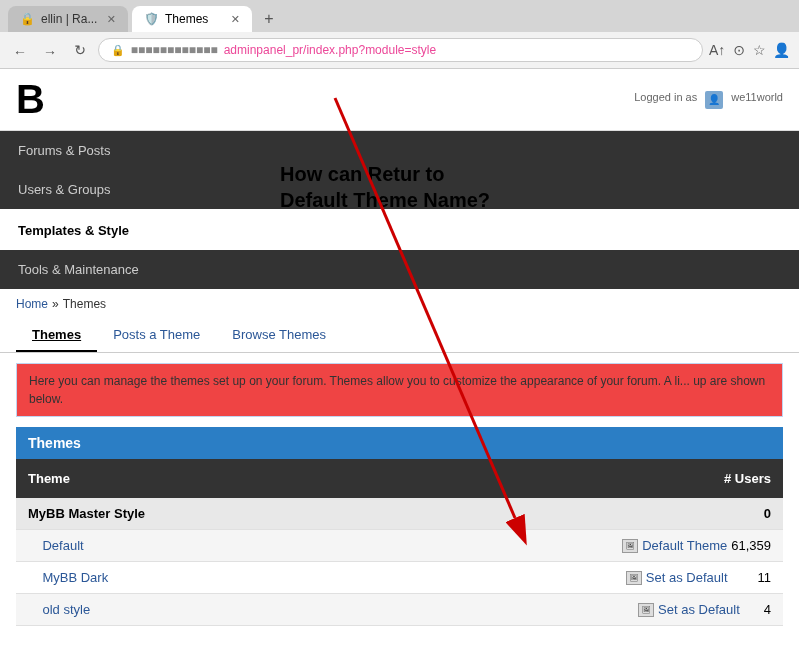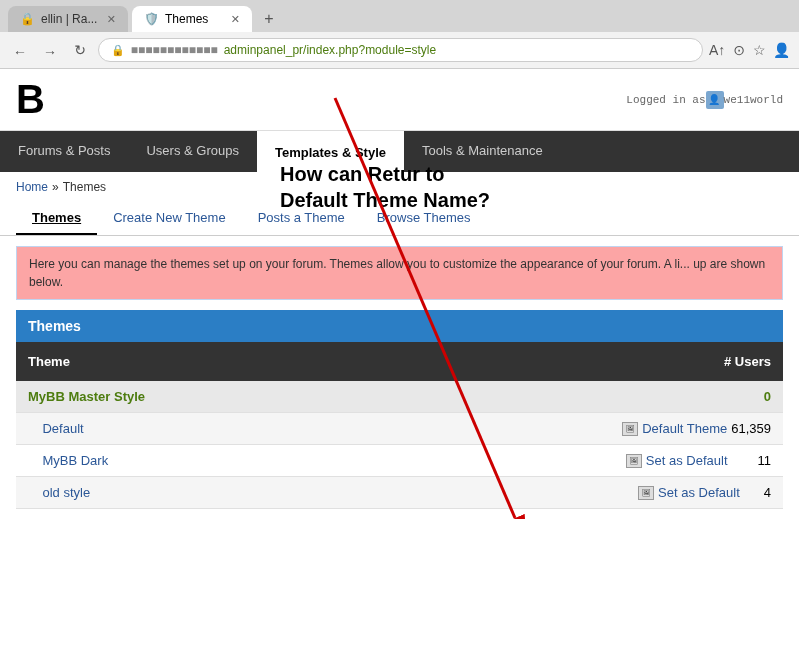--- a/index.html
+++ b/index.html
@@ -73,21 +73,21 @@
       background: #fff;
       border: 1px solid #ccc;
       border-radius: 16px;
       padding: 4px 12px;
       font-size: 12px;
       display: flex;
       align-items: center;
       gap: 6px;
     }
     .address-bar .lock-icon { color: #555; font-size: 11px; }
-    .address-bar .url-text { color: #4d7c0f; }
+    .address-bar .url-text { color: #ec4899; }
     .addr-icons {
       display: flex;
       gap: 8px;
       align-items: center;
     }
     .addr-icon {
       color: #555;
       font-size: 14px;
       cursor: pointer;
     }
@@ -119,41 +119,40 @@
     }
     .logo {
       font-size: 40px;
       font-weight: bold;
       color: #000;
     }
     .logged-in {
       font-size: 11px;
       color: #666;
       display: flex;
-      align-items: center;
-      gap: 0;
-      font-family: Liberation Mono, monospace;
+      gap: 8px;
     }
     .user-icon {
       width: 18px;
       height: 18px;
       background: #7ba7d0;
       border-radius: 2px;
       display: inline-flex;
       align-items: center;
       justify-content: center;
       font-size: 10px;
       color: #fff;
     }
 
     
     .main-nav {
       background: #333;
       display: flex;
       align-items: stretch;
+      flex-direction: column;
     }
     .nav-item {
       padding: 12px 18px;
       color: #ccc;
       cursor: pointer;
       font-size: 13px;
       white-space: nowrap;
     }
     .nav-item.active {
       background: #fff;
@@ -192,21 +191,21 @@
       color: #000;
       font-weight: bold;
       border-bottom: 2px solid #000;
       text-decoration: underline;
     }
 
     
     .info-box {
       margin: 10px 16px;
       padding: 8px 12px;
-      background: #fca5a5;
+      background: #ef4444;
       border: 1px solid #c0d4f0;
       font-size: 12px;
       color: #333;
       line-height: 1.5;
     }
 
     
     .table-section { margin: 10px 16px; }
     .table-header {
       background: #2b7ec5;
@@ -228,21 +227,21 @@
     }
     .data-table th.right { text-align: right; }
     .data-table td {
       padding: 8px 12px;
       font-size: 13px;
       border-bottom: 1px solid #e0e0e0;
     }
     .data-table tr.master-row td {
       background: #e8e8e8;
       font-weight: bold;
-      color: #4d7c0f;
+      color: #000000;
       margin-left: 20px;
     }
     .data-table tr.child-row td { background: #fff; }
     .data-table tr.child-row:nth-child(even) td { background: #f5f5f5; }
     .data-table td.right { text-align: right; }
     .theme-link { color: #2b5797; text-decoration: none; cursor: pointer; }
     .action-cell {
       display: flex;
       align-items: center;
       justify-content: flex-end;
@@ -333,21 +332,20 @@
     </div>
 
     <div class="breadcrumb">
       <a href="#">Home</a>
       <span>»</span>
       <span>Themes</span>
     </div>
 
     <div class="sub-tabs">
       <a class="sub-tab active">Themes</a>
-      <a class="sub-tab">Create New Theme</a>
       <a class="sub-tab">Posts a Theme</a>
       <a class="sub-tab">Browse Themes</a>
     </div>
 
     <div class="info-box">
       <span>Here you can manage the themes set up on your forum. Themes allow you to customize the appearance of your forum. A li... up are shown below.</span>
     </div>
 
     <div class="table-section">
       <div class="table-header">Themes</div>

